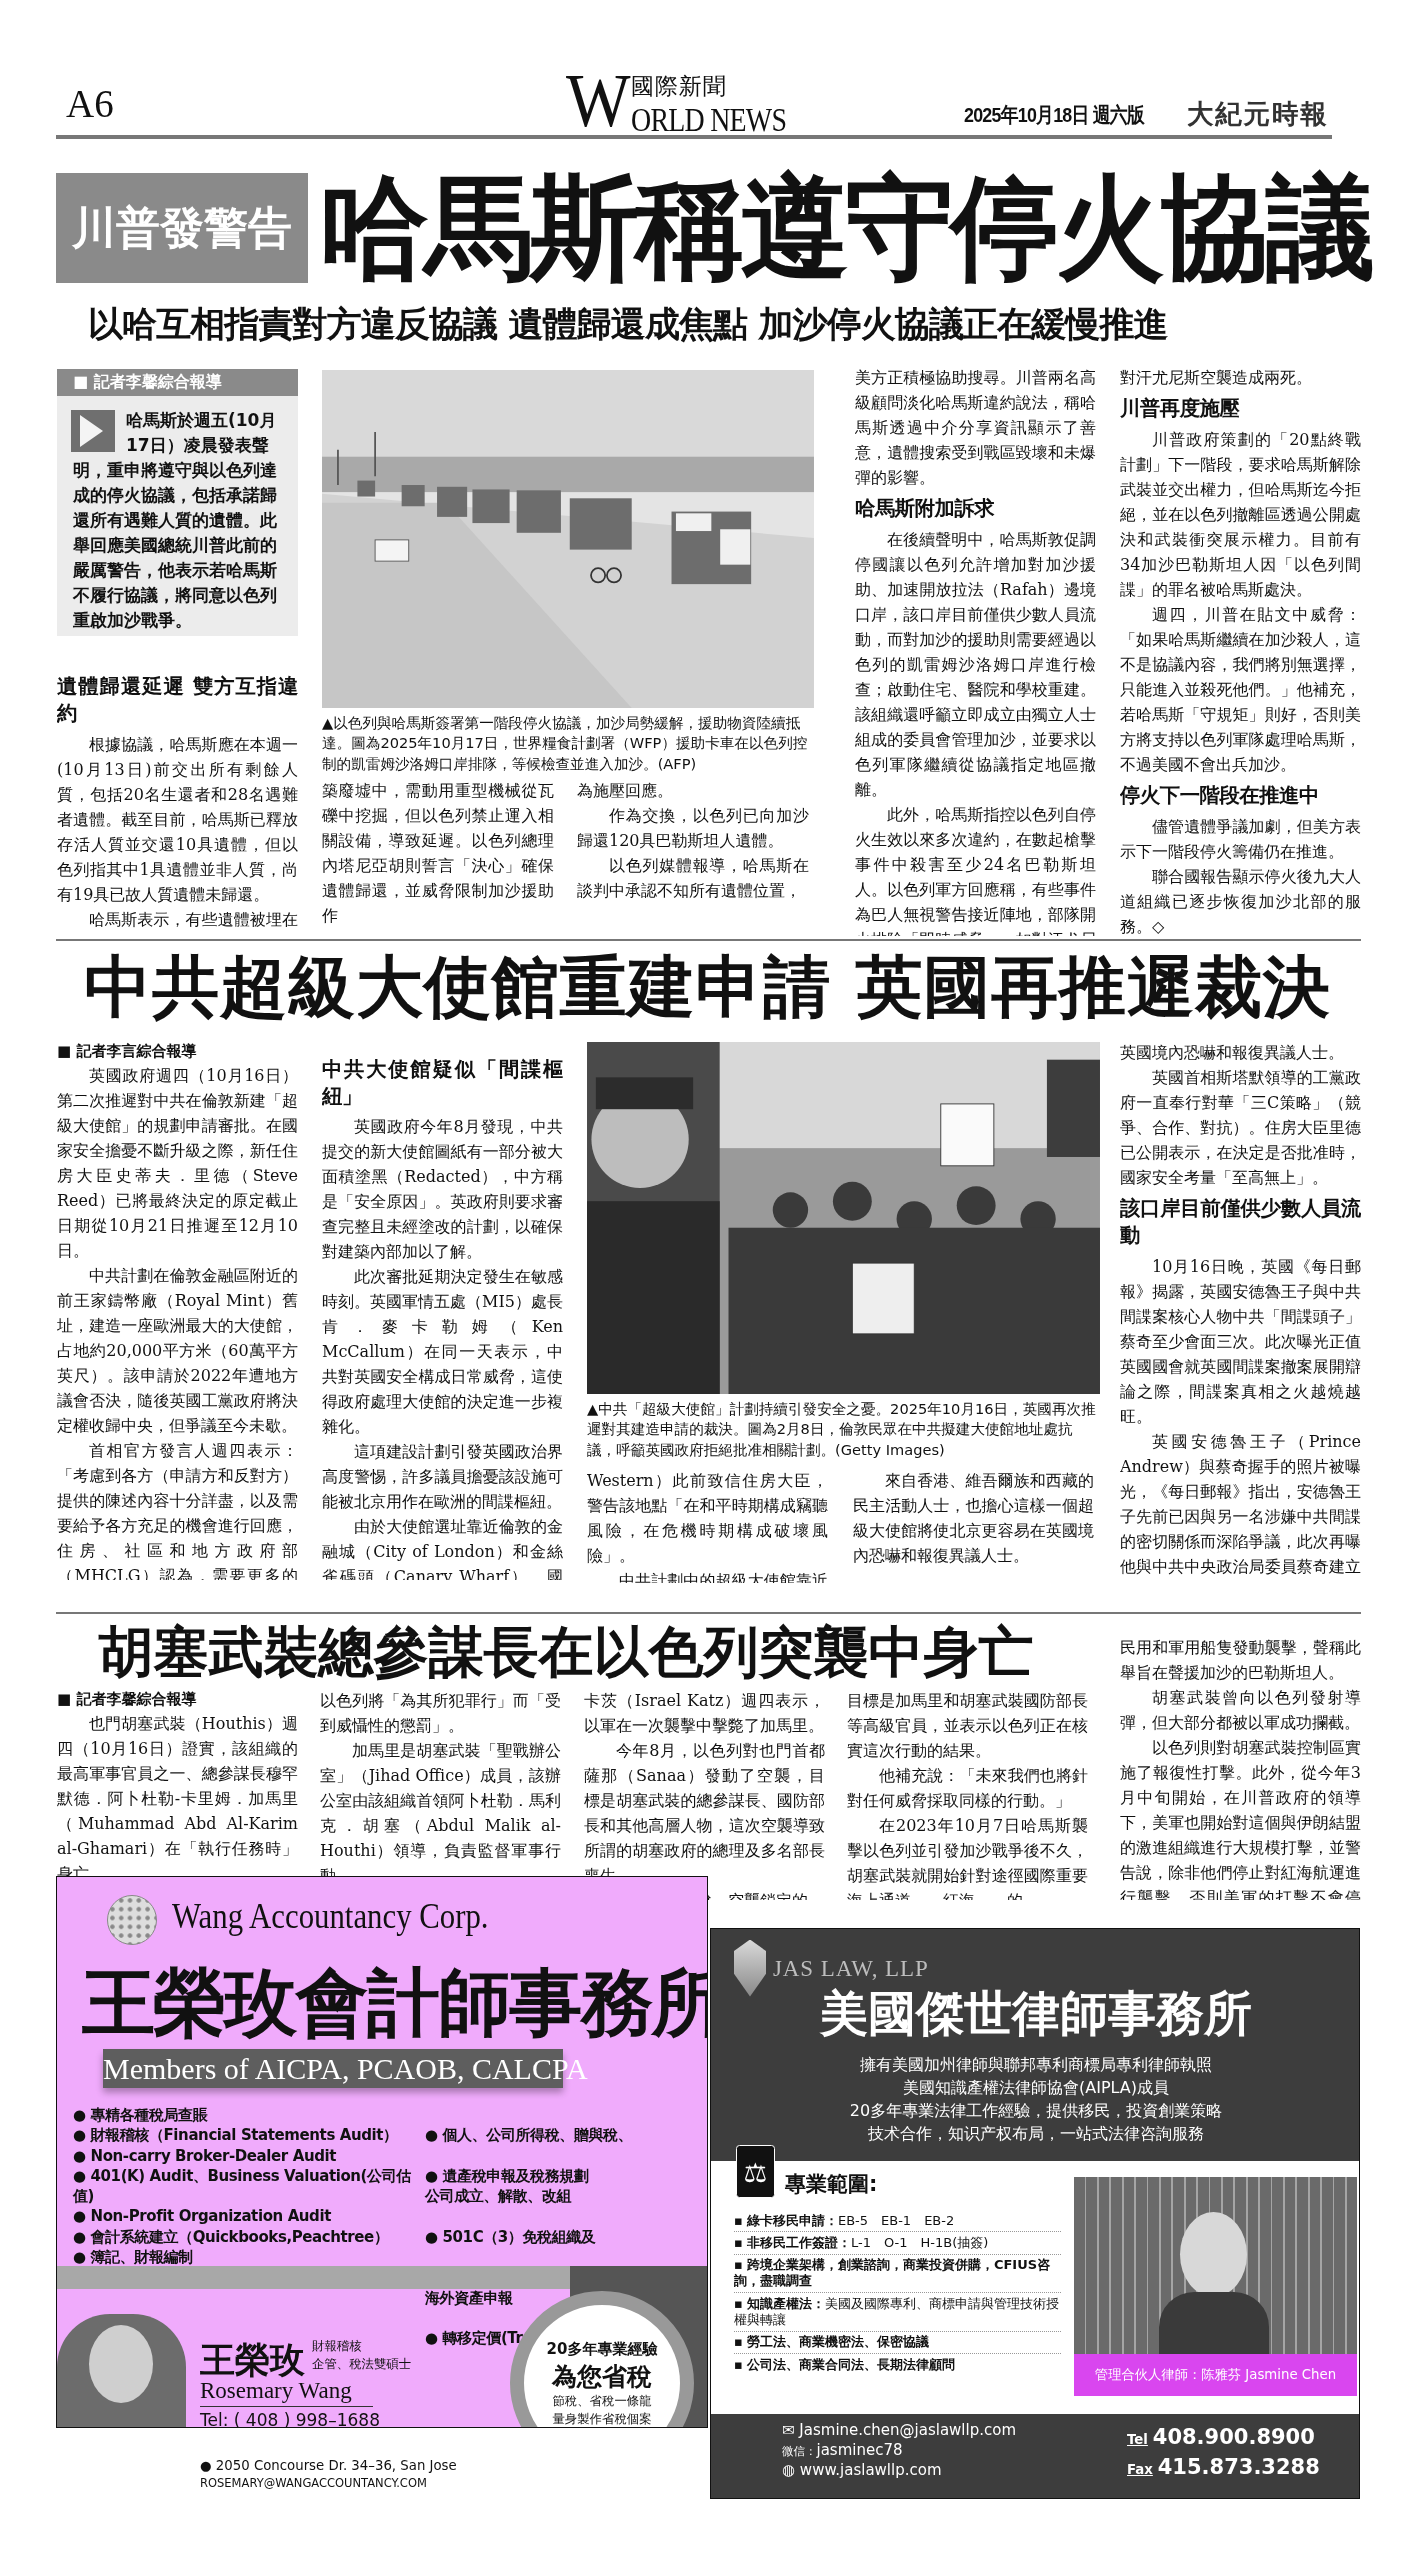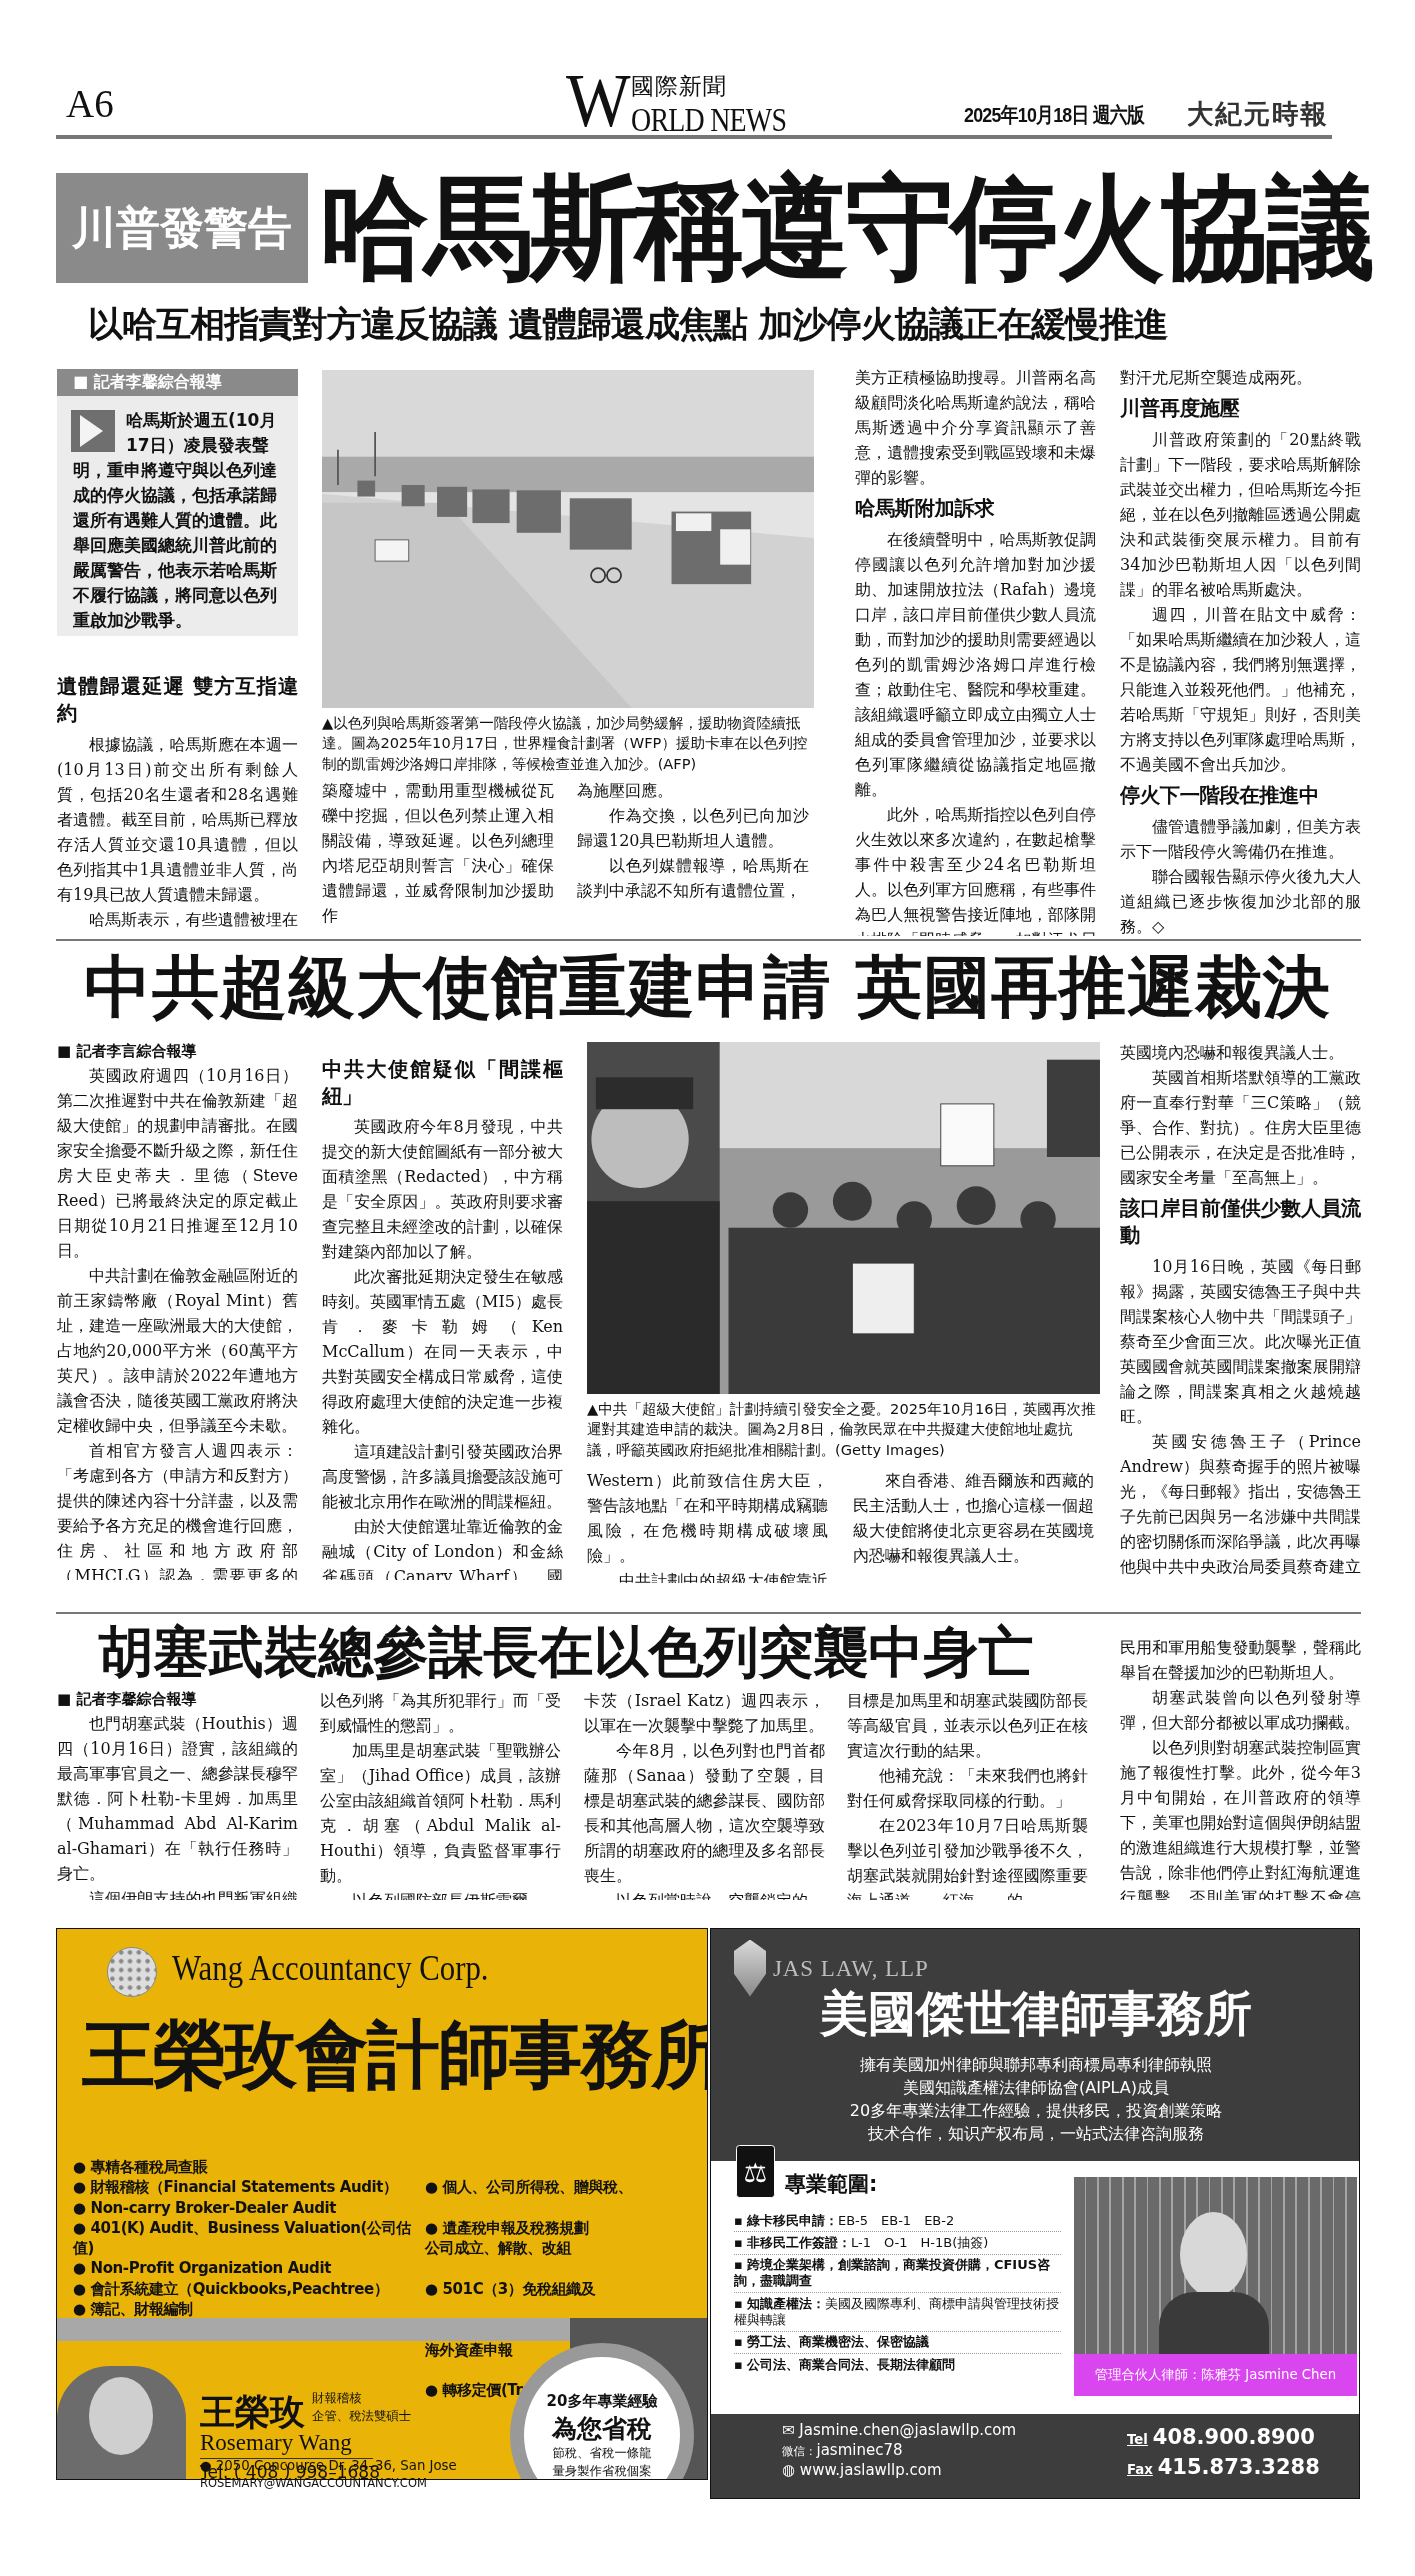--- a/index.html
+++ b/index.html
@@ -41,21 +41,21 @@
 
   .photo { background: #cfcfcf; overflow: hidden; }
   .caption { font-family: "DejaVu Sans", sans-serif; font-size: 14.6px; line-height: 20.3px; }
 
   .rule { background: #777; height: 1.8px; }
 
   .headline2 { left: 53px; top: 947px; width: 1309px; text-align: center; font-family: "DejaVu Sans", sans-serif; font-weight: bold; font-size: 67px; line-height: 80px; white-space: nowrap; letter-spacing: 0.9px; }
   .headline3 { left: 53px; top: 1619px; width: 1026px; text-align: center; font-family: "DejaVu Sans", sans-serif; font-weight: bold; font-size: 55px; line-height: 67px; white-space: nowrap; }
 
   
-  .ad-wang { left: 56px; top: 1928px; width: 652px; height: 552px; border: 1.8px solid #111; background: #eab308; overflow: hidden; }
+  .ad-wang { left: 56px; top: 1876px; width: 652px; height: 552px; border: 1.8px solid #111; background: #f0abfc; overflow: hidden; }
   .ad-jas { left: 710px; top: 1928px; width: 650px; height: 571px; border: 1.8px solid #111; background: #3d3d3d; overflow: hidden; color: #fff; }
 </style>
 </head>
 <body>
 
 <div class="abs page-no">A6</div>
 <div class="abs section-logo">
   <span class="big-w">W</span>
   <span class="zh">國際新聞</span>
   <span class="en">ORLD NEWS</span>
@@ -224,20 +224,21 @@
 <div class="abs col" style="left:1120px; top:1635px; width:241px; height:265px; overflow:hidden;">
   <p class="noindent">民用和軍用船隻發動襲擊，聲稱此舉旨在聲援加沙的巴勒斯坦人。</p>
   <p>胡塞武裝曾向以色列發射導彈，但大部分都被以軍成功攔截。</p>
   <p>以色列則對胡塞武裝控制區實施了報復性打擊。此外，從今年3月中旬開始，在川普政府的領導下，美軍也開始對這個與伊朗結盟的激進組織進行大規模打擊，並警告說，除非他們停止對紅海航運進行襲擊，否則美軍的打擊不會停止。◇</p>
 </div>
 
 <div class="abs ad-wang">
   <div class="abs" style="left:50px; top:17.7px; width:50px; height:50px; border-radius:50%; background:radial-gradient(circle,#888 1.8px,transparent 2.7px) 0 0/8.8px 8.8px, #ddd; border:1.8px solid #888;"></div>
   <div class="abs serif" style="left:115px; top:19.5px; font-size:35px; white-space:nowrap; transform:scaleX(0.88); transform-origin:left;">Wang Accountancy Corp.</div>
   <div class="abs" style="left:25px; top:78px; width:602px; text-align:center; font-size:73px; font-weight:bold; white-space:nowrap; letter-spacing:-1.8px;">王榮玫會計師事務所</div>
+  <div class="abs serif" style="left:46px; top:172px; width:460px; height:39px; background:#5e5e5e; color:#fff; text-align:center; font-size:30px; line-height:39px; white-space:nowrap; box-shadow:0 5.3px 7px rgba(0,0,0,0.3);">Members of AICPA, PCAOB, CALCPA</div>
 
   <ul class="abs sans" style="left:16px; top:228px; width:354px; list-style:none; font-size:15px; line-height:20.3px; font-weight:bold; letter-spacing:-0.4px;">
     <li>● <span>專精各種稅局查賬</span></li>
     <li>● <span>財報稽核（Financial Statements Audit）</span></li>
     <li>● <span>Non-carry Broker-Dealer Audit</span></li>
     <li>● <span>401(K) Audit、Business Valuation(公司估值)</span></li>
     <li>● <span>Non-Profit Organization Audit</span></li>
     <li>● <span>會計系統建立（Quickbooks,Peachtree）</span></li>
     <li>● <span>簿記、財報編制</span></li>
   </ul>

